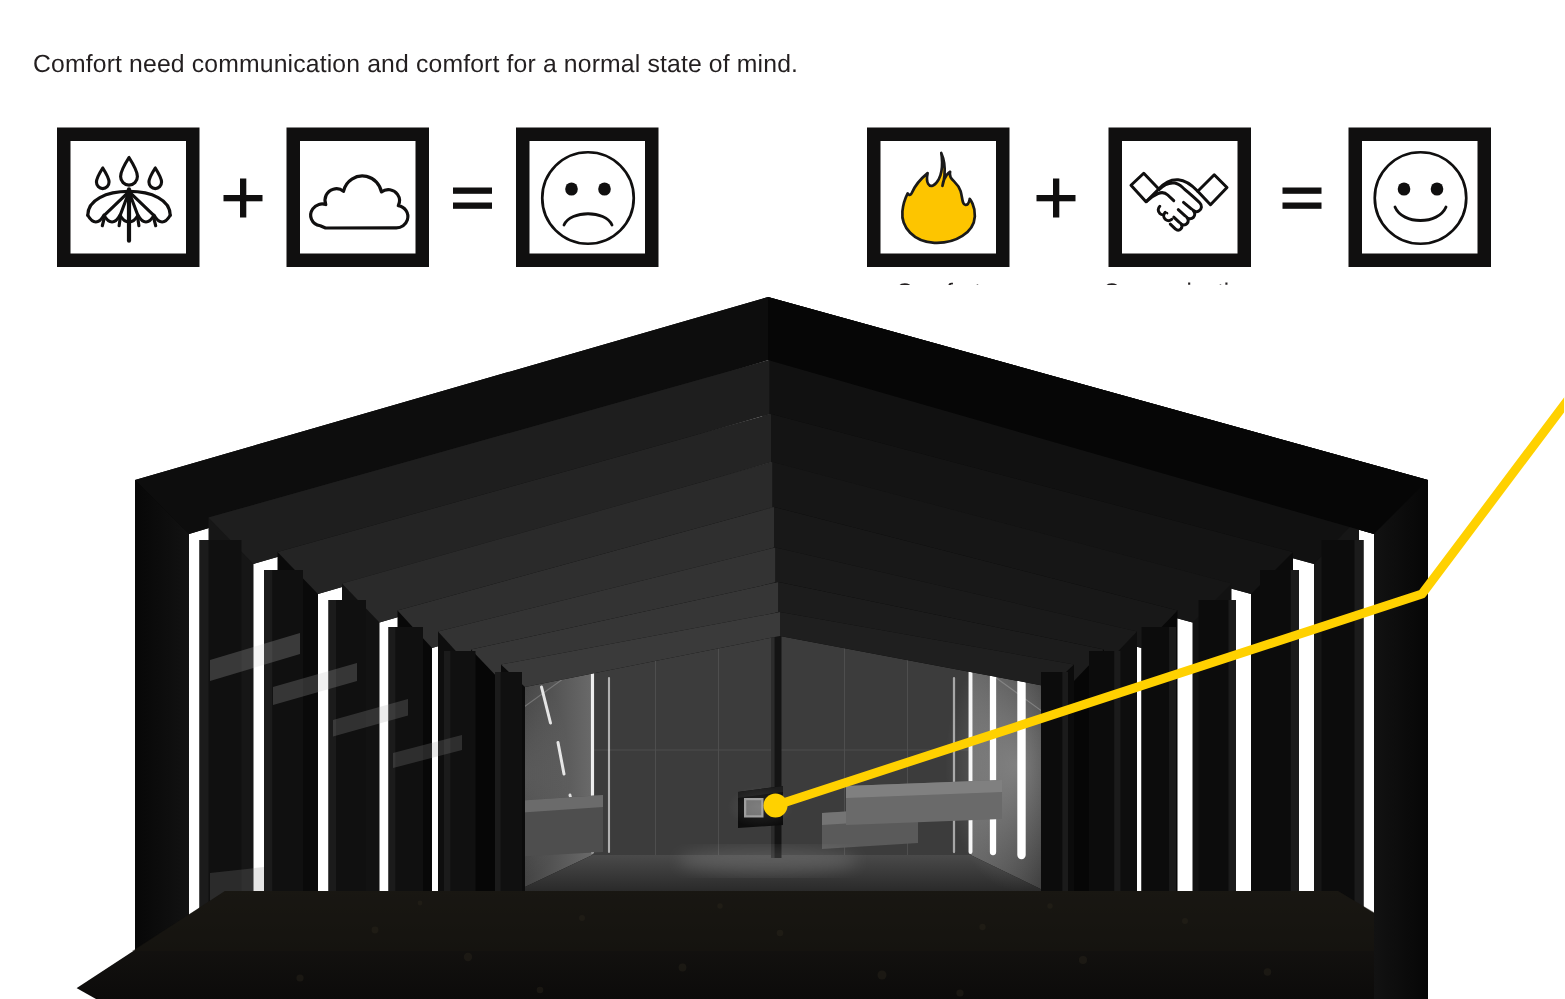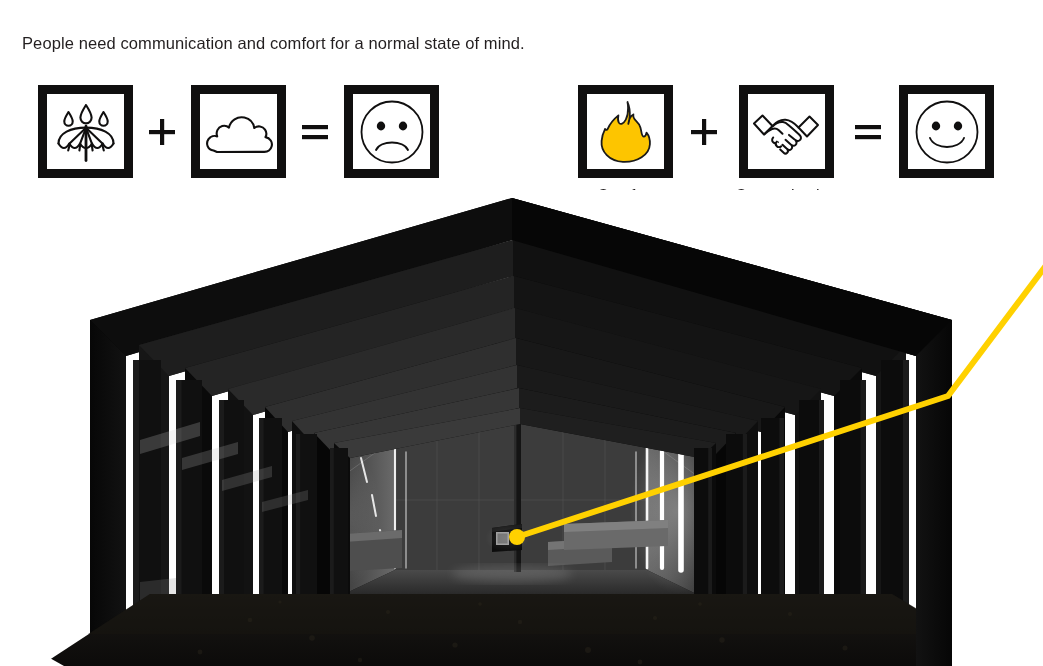--- a/index.html
+++ b/index.html
@@ -98,21 +98,21 @@
     width: 1043px;
     height: 666px;
     pointer-events: none;
   }
 </style>
 </head>
 <body>
 
 <div id="page">
 
-  <div class="headline">People need communication and comfort for a normal state of mind.</div>
+  <div class="headline">Comfort need communication and comfort for a normal state of mind.</div>
 
   <div class="equation" id="equation-left">
 
     <div class="term">
       <div class="icon-box">
         <span>
           <svg width="66" height="66" viewBox="0 0 66 66">
             <g fill="none" stroke="#100f0f" stroke-width="2.1" stroke-linejoin="round" stroke-linecap="round">
 
               <path d="M33 6 C33 6 27.4 14.8 27.4 18.6 C27.4 21.9 29.9 24.4 33 24.4 C36.1 24.4 38.6 21.9 38.6 18.6 C38.6 14.8 33 6 33 6 Z"></path>

